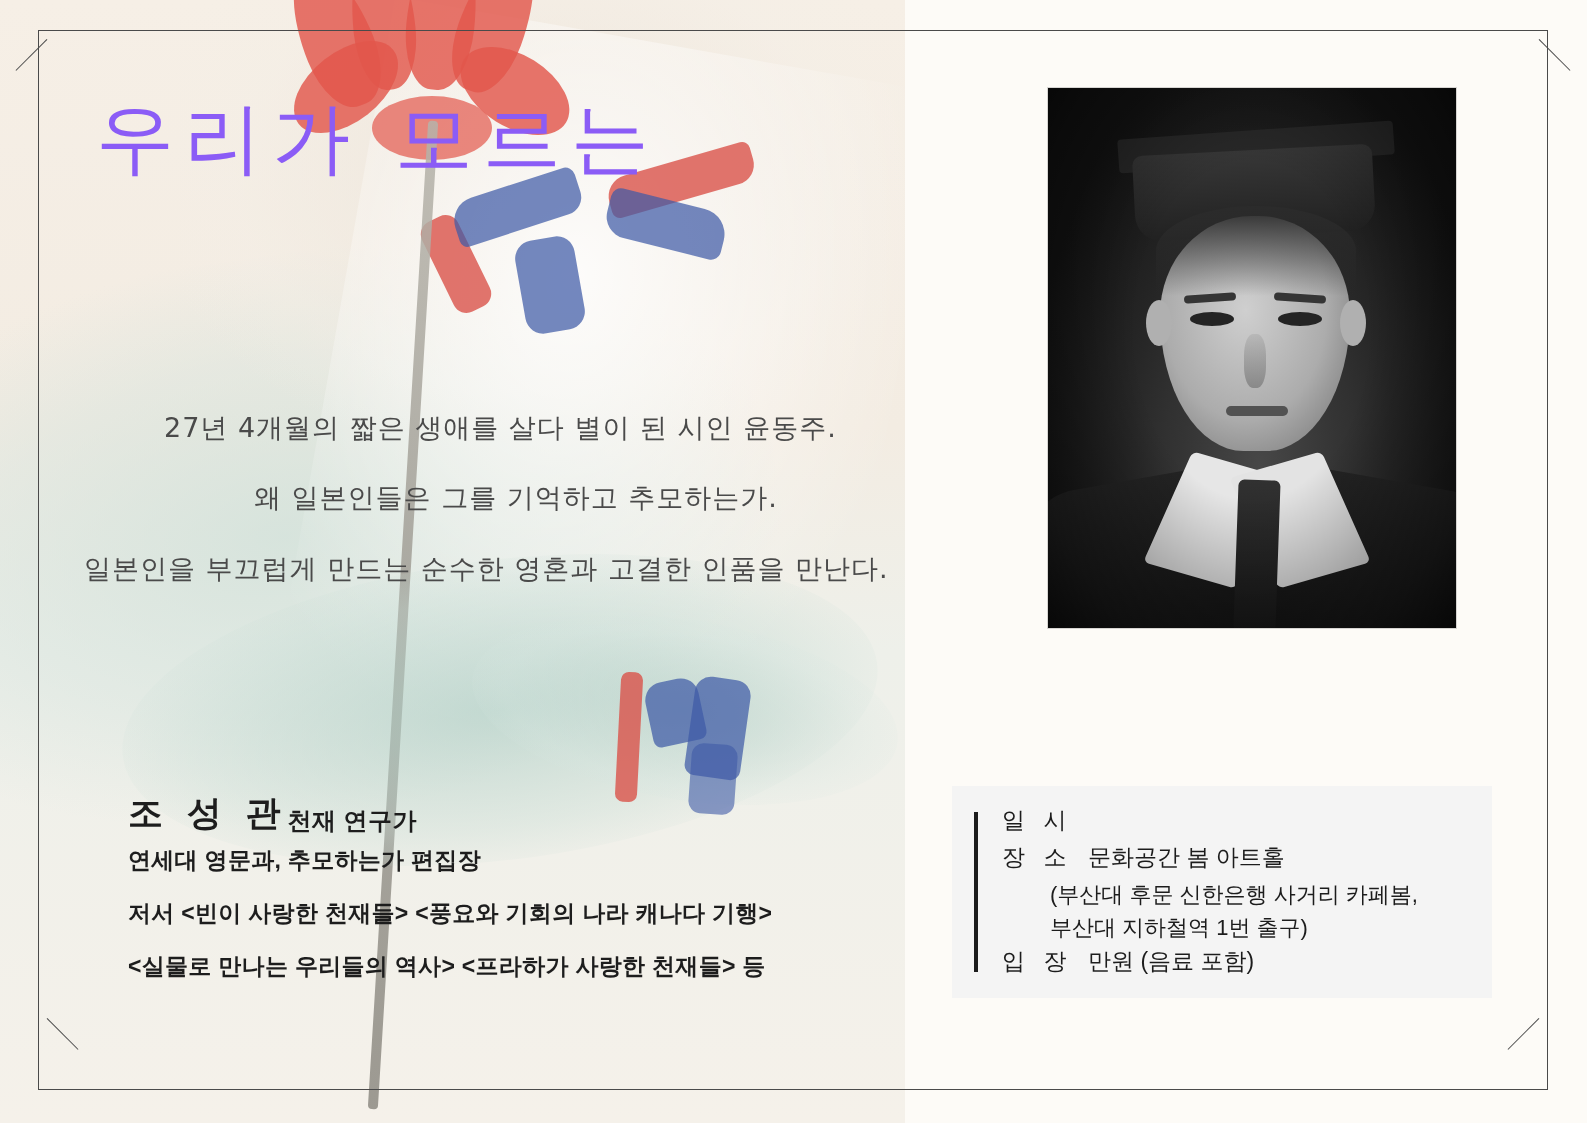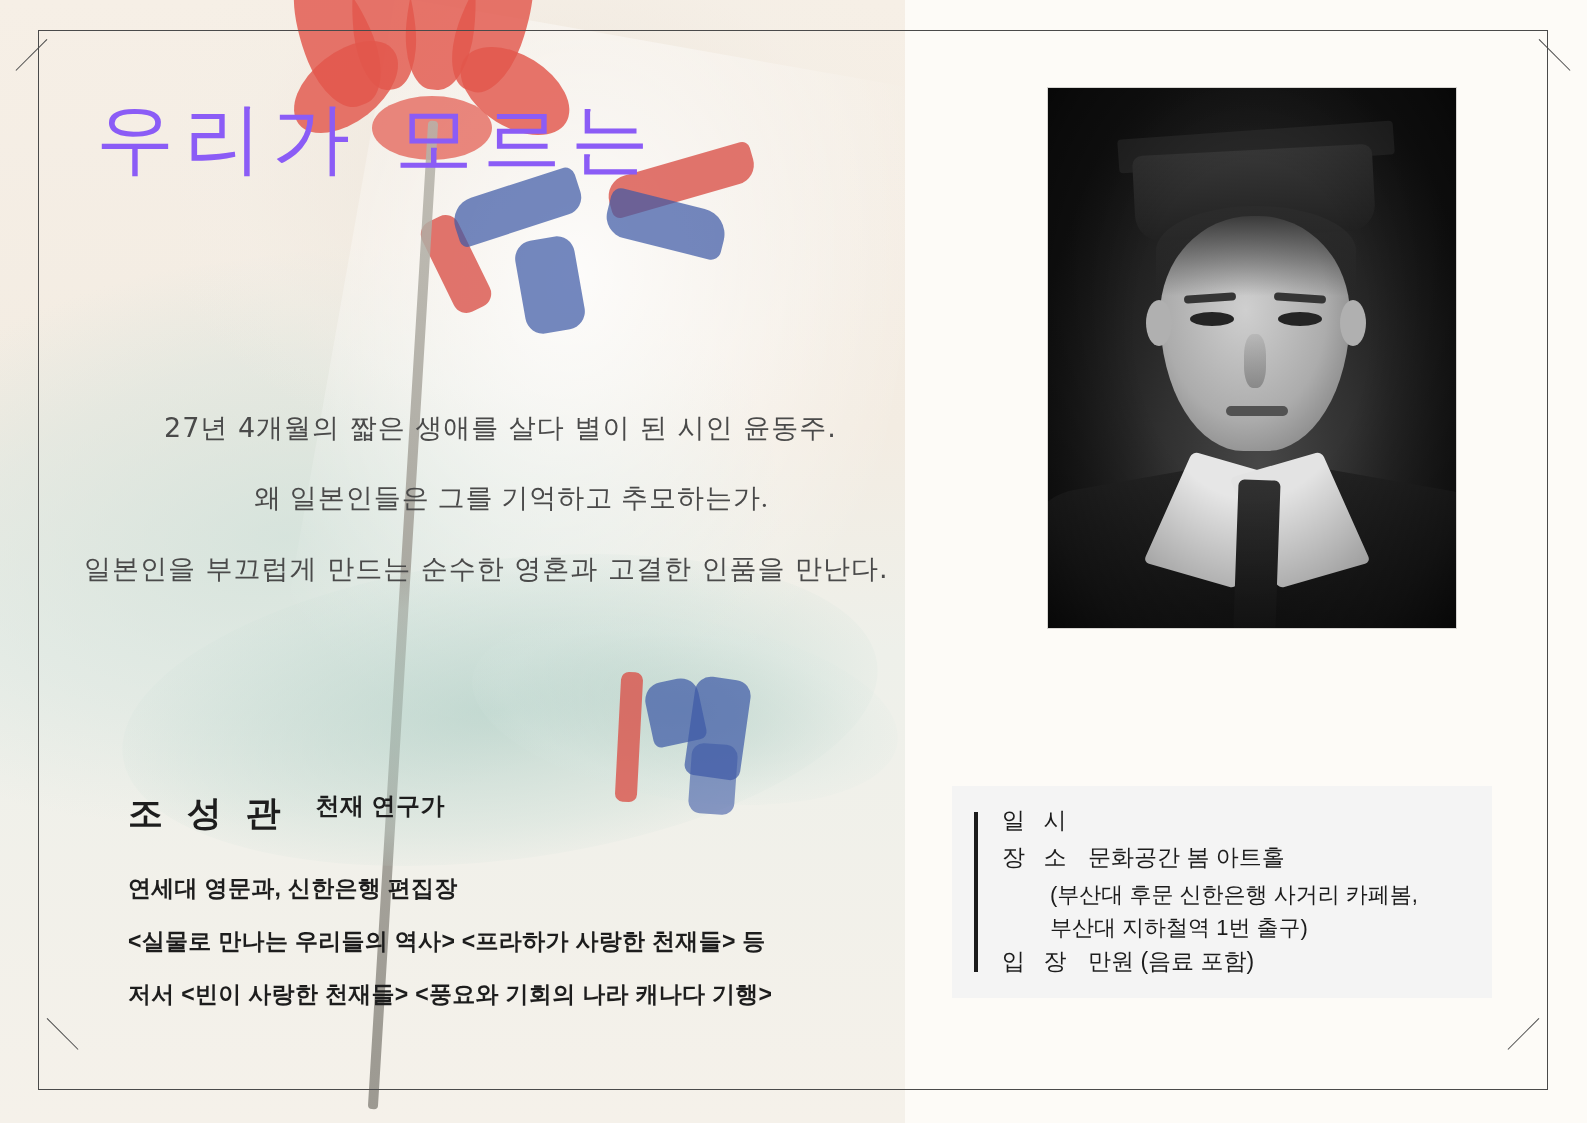--- a/index.html
+++ b/index.html
@@ -169,35 +169,35 @@
     color: #4a4a4a;
   }
   .lead p {
     margin: 0 0 34px 0;
     font-family: "DejaVu Sans", sans-serif;
     font-size: 27px;
     letter-spacing: 1px;
     line-height: 1.35;
   }
   .lead p.l1 { margin-left: 80px; }
-  .lead p.l2 { margin-left: 170px; font-family: Liberation Serif, serif; }
+  .lead p.l2 { margin-left: 170px; }
   .lead p.l3 { margin-left: 0px; }
 
   
   .speaker {
     position: absolute;
     left: 128px; top: 790px;
     width: 760px;
     color: #1d1d1d;
   }
   .speaker .name-row {
     display: flex;
-    align-items: flex-start;
-    gap: 28px;
-    margin-bottom: 36px;
+    align-items: flex-end;
+    gap: 0;
+    margin-bottom: 8px;
   }
   .speaker .name {
     font-size: 35px;
     font-weight: 700;
     letter-spacing: 7px;
   }
   .speaker .role {
     font-size: 24px;
     font-weight: 700;
     letter-spacing: 0.5px;
@@ -380,23 +380,23 @@
     <p class="l1">27년 4개월의 짧은 생애를 살다 별이 된 시인 윤동주.</p>
     <p class="l2">왜 일본인들은 그를 기억하고 추모하는가.</p>
     <p class="l3">일본인을 부끄럽게 만드는 순수한 영혼과 고결한 인품을 만난다.</p>
   </div>
 
   <div class="speaker">
     <div class="name-row">
       <span class="name">조 성 관</span>
       <span class="role">천재 연구가</span>
     </div>
-    <div class="bio">연세대 영문과, 신한은행 편집장</div>
+    <div class="bio">연세대 영문과, 추모하는가 편집장</div>
+    <div class="bio">저서 &lt;빈이 사랑한 천재들&gt; &lt;풍요와 기회의 나라 캐나다 기행&gt;</div>
     <div class="bio">&lt;실물로 만나는 우리들의 역사&gt; &lt;프라하가 사랑한 천재들&gt; 등</div>
-    <div class="bio">저서 &lt;빈이 사랑한 천재들&gt; &lt;풍요와 기회의 나라 캐나다 기행&gt;</div>
   </div>
 
   <div class="portrait-wrap">
     <div class="portrait">
       <div class="p-cap-board"></div>
       <div class="p-cap"></div>
       <div class="p-face"></div>
       <div class="p-hair"></div>
       <div class="p-ear-l"></div>
       <div class="p-ear-r"></div>

